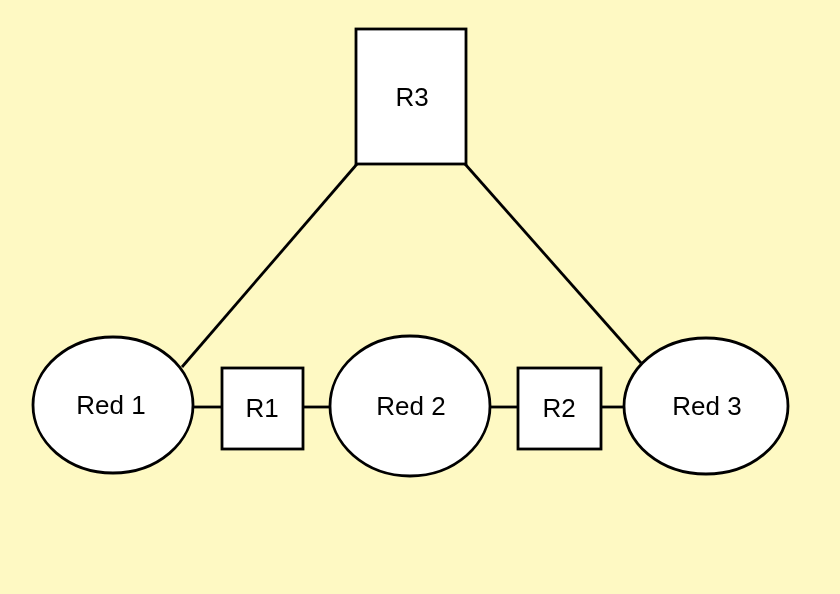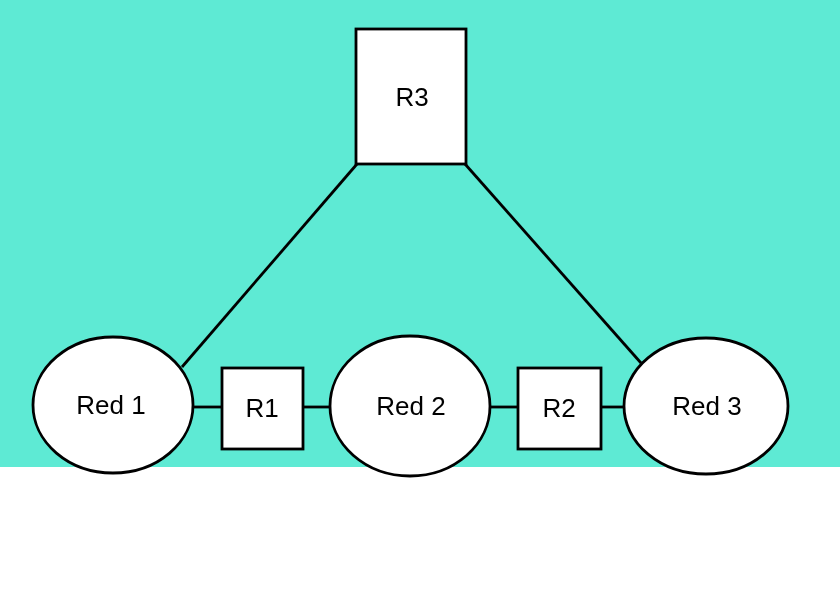--- a/index.html
+++ b/index.html
@@ -5,22 +5,22 @@
   html, body {
     margin: 0;
     padding: 0;
     background: #ffffff;
     width: 840px;
     height: 594px;
     overflow: hidden;
   }
   .canvas {
     width: 840px;
-    height: 467px;
-    background: #5eead4;
+    height: 594px;
+    background: #fef9c3;
   }
   svg {
     display: block;
   }
   .edge {
     stroke: #000000;
     stroke-width: 2.8;
     fill: none;
   }
   .node-shape {

